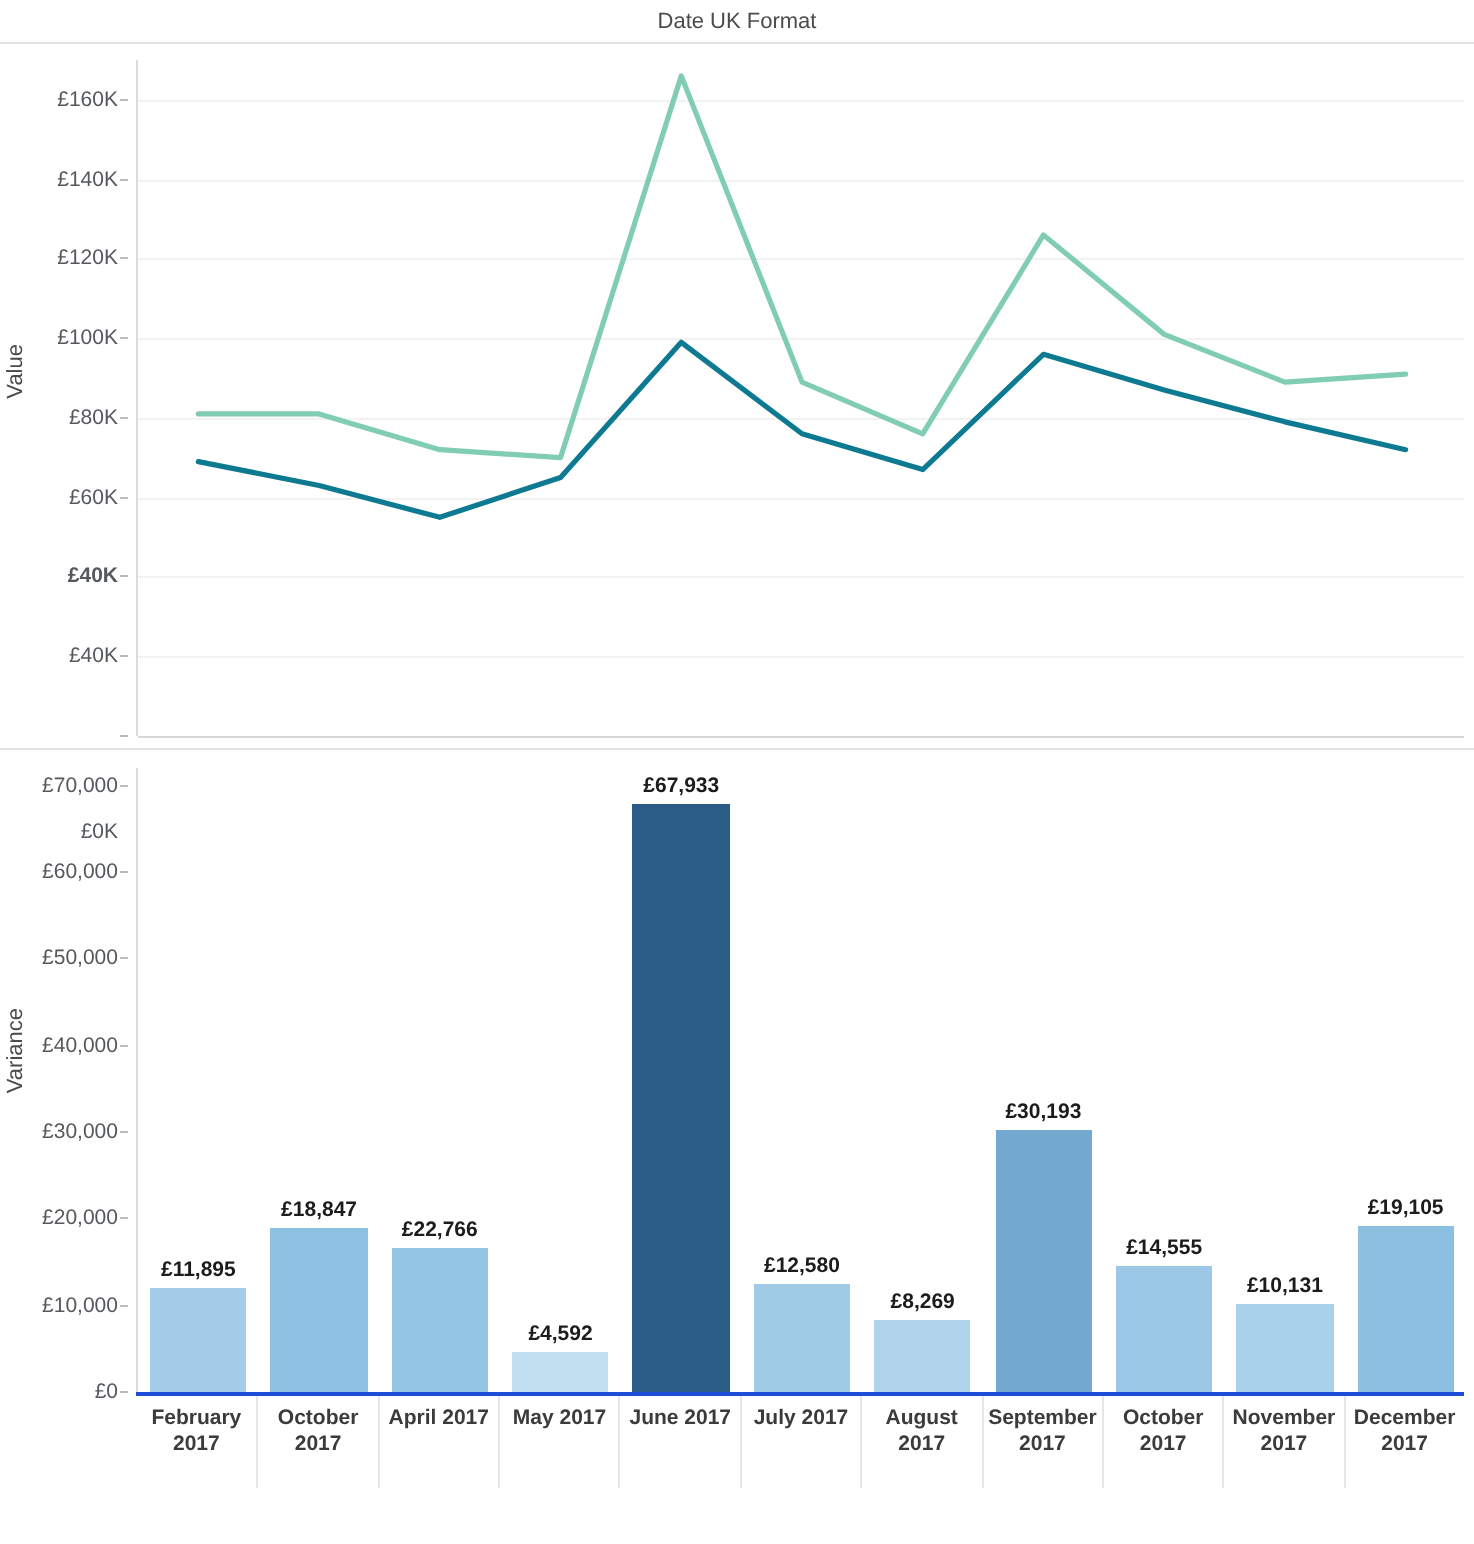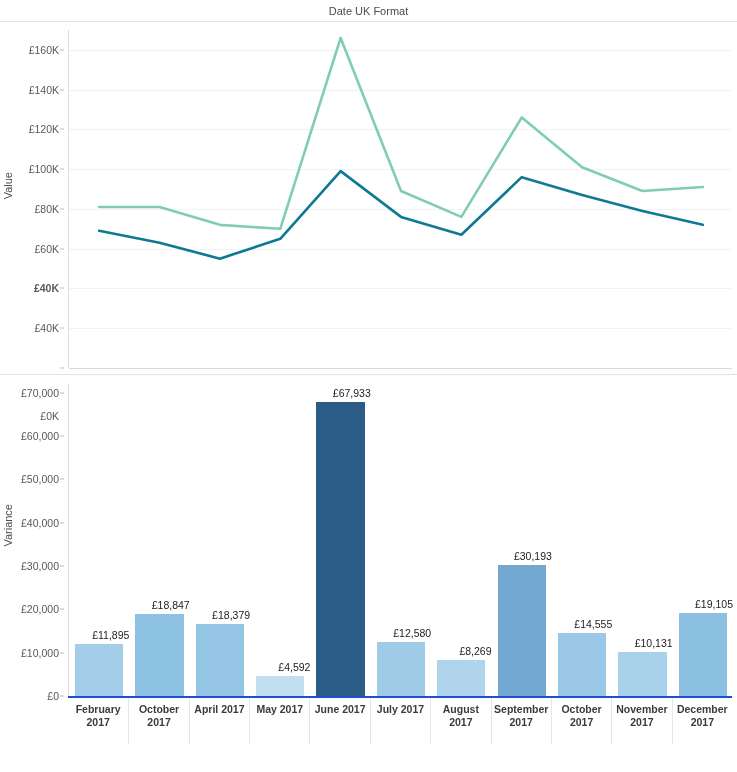--- a/index.html
+++ b/index.html
@@ -118,23 +118,23 @@
   }
   .bar {
     position: absolute;
     bottom: 0;
     left: 10%;
     width: 80%;
   }
   .bar-label {
     position: absolute;
     left: 0; right: 0;
-    text-align: right;
+    text-align: center;
     font-size: 10.5px;
-    font-weight: normal;
+    font-weight: bold;
     color: #1c1c1c;
     white-space: nowrap;
   }
   
   .xaxis {
     position: absolute;
     left: 68px;
     right: 5px;
     top: 322px;
     height: 46px;
@@ -243,21 +243,21 @@
           <div class="bar-slot" style="left: 0px; width: 60.3636px;">
             <div class="bar" style="height: 51.545px; background: rgb(163, 205, 232);"></div>
             <div class="bar-label" style="bottom: 54.545px;">£11,895</div>
           </div>
           <div class="bar-slot" style="left: 60.3636px; width: 60.3636px;">
             <div class="bar" style="height: 81.6703px; background: rgb(141, 193, 226);"></div>
             <div class="bar-label" style="bottom: 84.6703px;">£18,847</div>
           </div>
           <div class="bar-slot" style="left: 120.727px; width: 60.3636px;">
             <div class="bar" style="height: 71.9203px; background: rgb(149, 197, 228);"></div>
-            <div class="bar-label" style="bottom: 74.9203px;">£18,379</div>
+            <div class="bar-label" style="bottom: 74.9203px;">£22,766</div>
           </div>
           <div class="bar-slot" style="left: 181.091px; width: 60.3636px;">
             <div class="bar" style="height: 19.8987px; background: rgb(194, 223, 240);"></div>
             <div class="bar-label" style="bottom: 22.8987px;">£4,592</div>
           </div>
           <div class="bar-slot" style="left: 241.455px; width: 60.3636px;">
             <div class="bar" style="height: 294.376px; background: rgb(43, 91, 135);"></div>
             <div class="bar-label" style="bottom: 297.376px;">£67,933</div>
           </div>
           <div class="bar-slot" style="left: 301.818px; width: 60.3636px;">

